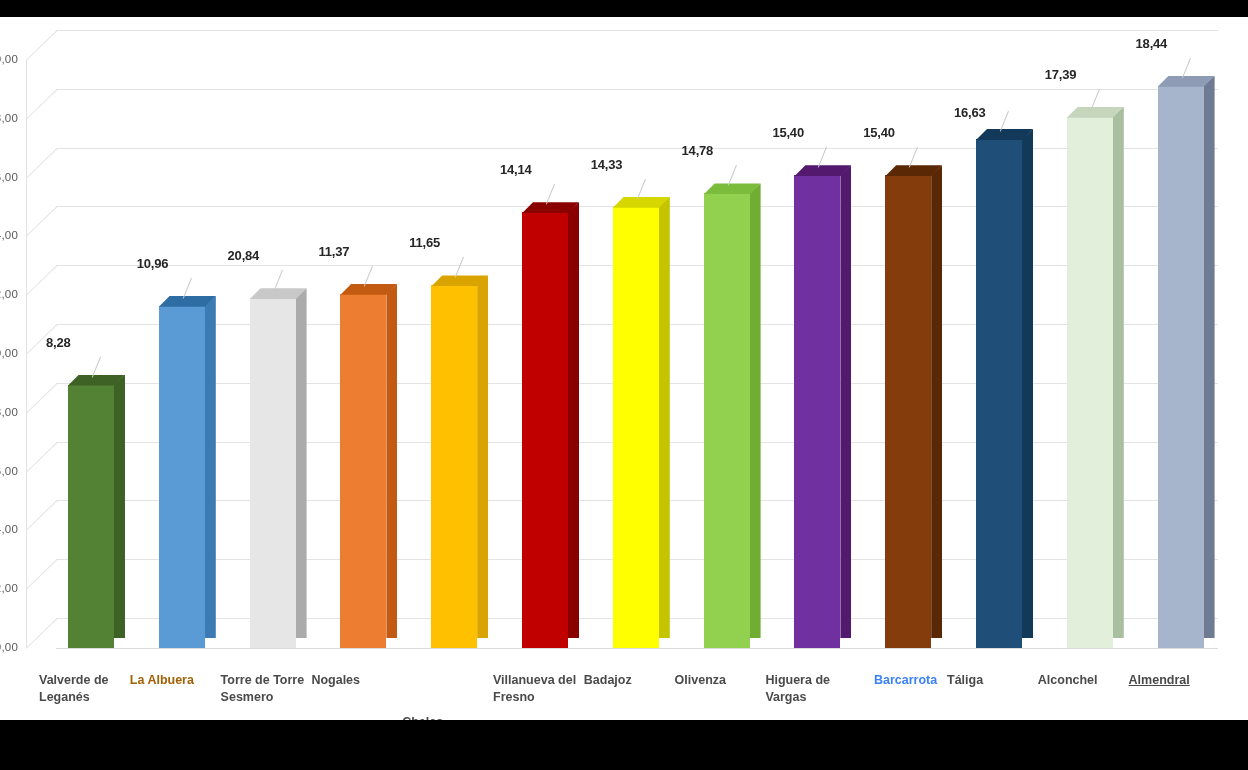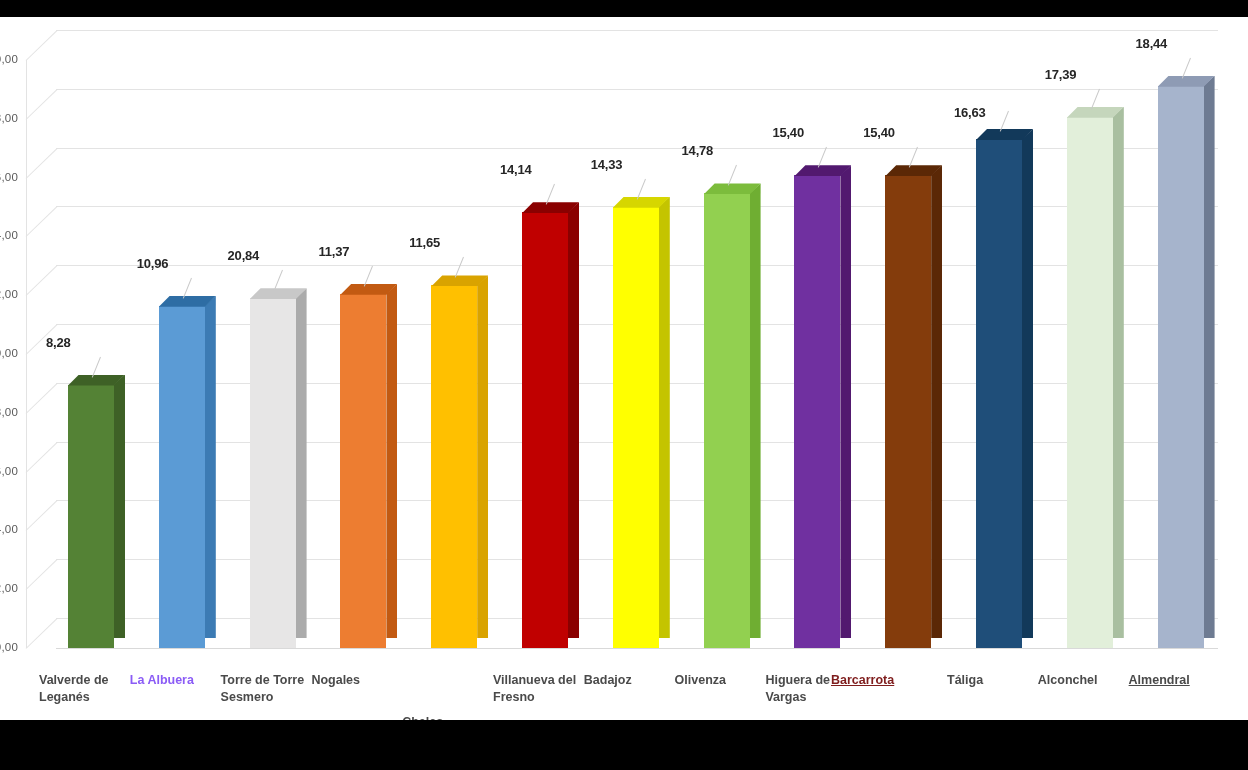--- a/index.html
+++ b/index.html
@@ -201,21 +201,21 @@
         <div class="leader" style="left: 100px; top: 339.568px;"></div>
         <div class="dlabel" style="left: 46px; top: 317.568px; color: rgb(38, 38, 38);">8,28</div>
         <div class="xlabel" style="left: 39px; top: 655px; color: rgb(74, 74, 74);">Valverde de Leganés</div>
         <div class="bar" style="left: 158.8px; top: 278.776px; height: 352.224px;">
           <div class="side" style="background: rgb(60, 123, 180); clip-path: polygon(0px 10px, 100% 0px, 100% 100%, 0px 100%);"></div>
           <div class="front" style="background: rgb(91, 155, 213);"></div>
           <div class="top" style="background: rgb(46, 109, 164); width: 57px; clip-path: polygon(0px 11px, 11px 0px, 57px 0px, 46px 11px);"></div>
         </div>
         <div class="leader" style="left: 190.8px; top: 260.776px;"></div>
         <div class="dlabel" style="left: 136.8px; top: 238.776px; color: rgb(38, 38, 38);">10,96</div>
-        <div class="xlabel" style="left: 129.8px; top: 655px; color: #8b5cf6;">La Albuera</div>
+        <div class="xlabel" style="left: 129.8px; top: 655px; color: #a16207;">La Albuera</div>
         <div class="bar" style="left: 249.6px; top: 271.132px; height: 359.868px;">
           <div class="side" style="background: rgb(171, 171, 171); clip-path: polygon(0px 10px, 100% 0px, 100% 100%, 0px 100%);"></div>
           <div class="front" style="background: rgb(231, 230, 230);"></div>
           <div class="top" style="background: rgb(200, 200, 200); width: 57px; clip-path: polygon(0px 11px, 11px 0px, 57px 0px, 46px 11px);"></div>
         </div>
         <div class="leader" style="left: 281.6px; top: 253.132px;"></div>
         <div class="dlabel" style="left: 227.6px; top: 231.132px; color: rgb(38, 38, 38);">20,84</div>
         <div class="xlabel" style="left: 220.6px; top: 655px; color: rgb(74, 74, 74);">Torre de Torre Sesmero</div>
         <div class="bar" style="left: 340.4px; top: 266.722px; height: 364.278px;">
           <div class="side" style="background: rgb(194, 90, 18); clip-path: polygon(0px 10px, 100% 0px, 100% 100%, 0px 100%);"></div>
@@ -265,21 +265,21 @@
         <div class="leader" style="left: 826.4px; top: 130.24px;"></div>
         <div class="dlabel" style="left: 772.4px; top: 108.24px; color: rgb(38, 38, 38);">15,40</div>
         <div class="xlabel" style="left: 765.4px; top: 655px; color: rgb(74, 74, 74);">Higuera de Vargas</div>
         <div class="bar" style="left: 885.2px; top: 148.24px; height: 482.76px;">
           <div class="side" style="background: rgb(91, 40, 6); clip-path: polygon(0px 10px, 100% 0px, 100% 100%, 0px 100%);"></div>
           <div class="front" style="background: rgb(132, 60, 12);"></div>
           <div class="top" style="background: rgb(91, 40, 6); width: 57px; clip-path: polygon(0px 11px, 11px 0px, 57px 0px, 46px 11px);"></div>
         </div>
         <div class="leader" style="left: 917.2px; top: 130.24px;"></div>
         <div class="dlabel" style="left: 863.2px; top: 108.24px; color: rgb(38, 38, 38);">15,40</div>
-        <div class="xlabel" style="left: 831px; top: 655px; color: #7f1d1d; text-decoration: underline;">Barcarrota</div>
+        <div class="xlabel" style="left: 874px; top: 655px; color: #3b82f6;">Barcarrota</div>
         <div class="bar" style="left: 976px; top: 112.078px; height: 518.922px;">
           <div class="side" style="background: rgb(18, 57, 90); clip-path: polygon(0px 10px, 100% 0px, 100% 100%, 0px 100%);"></div>
           <div class="front" style="background: rgb(31, 78, 121);"></div>
           <div class="top" style="background: rgb(18, 57, 90); width: 57px; clip-path: polygon(0px 11px, 11px 0px, 57px 0px, 46px 11px);"></div>
         </div>
         <div class="leader" style="left: 1008px; top: 94.078px;"></div>
         <div class="dlabel" style="left: 954px; top: 88px; color: rgb(38, 38, 38);">16,63</div>
         <div class="xlabel" style="left: 947px; top: 655px; color: rgb(74, 74, 74);">Táliga</div>
         <div class="bar" style="left: 1066.8px; top: 89.734px; height: 541.266px;">
           <div class="side" style="background: rgb(169, 191, 160); clip-path: polygon(0px 10px, 100% 0px, 100% 100%, 0px 100%);"></div>

